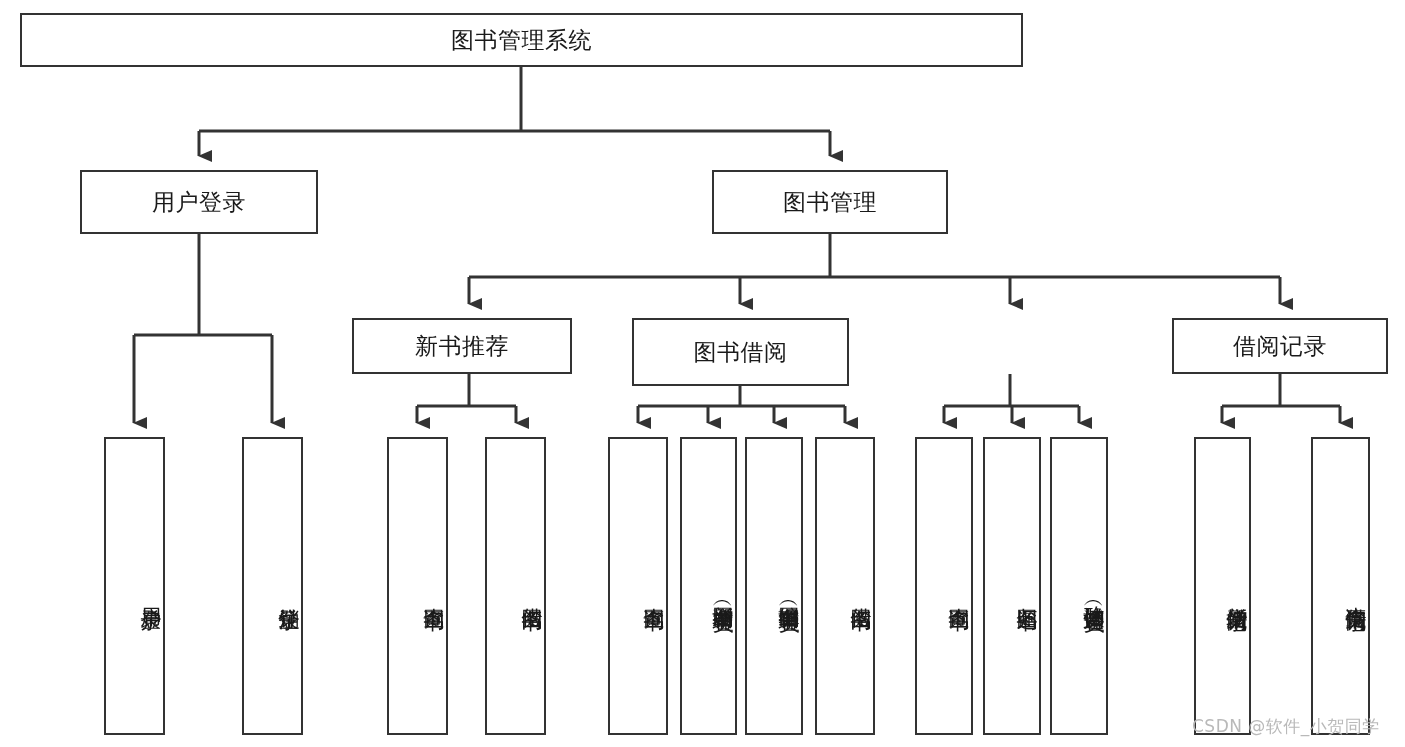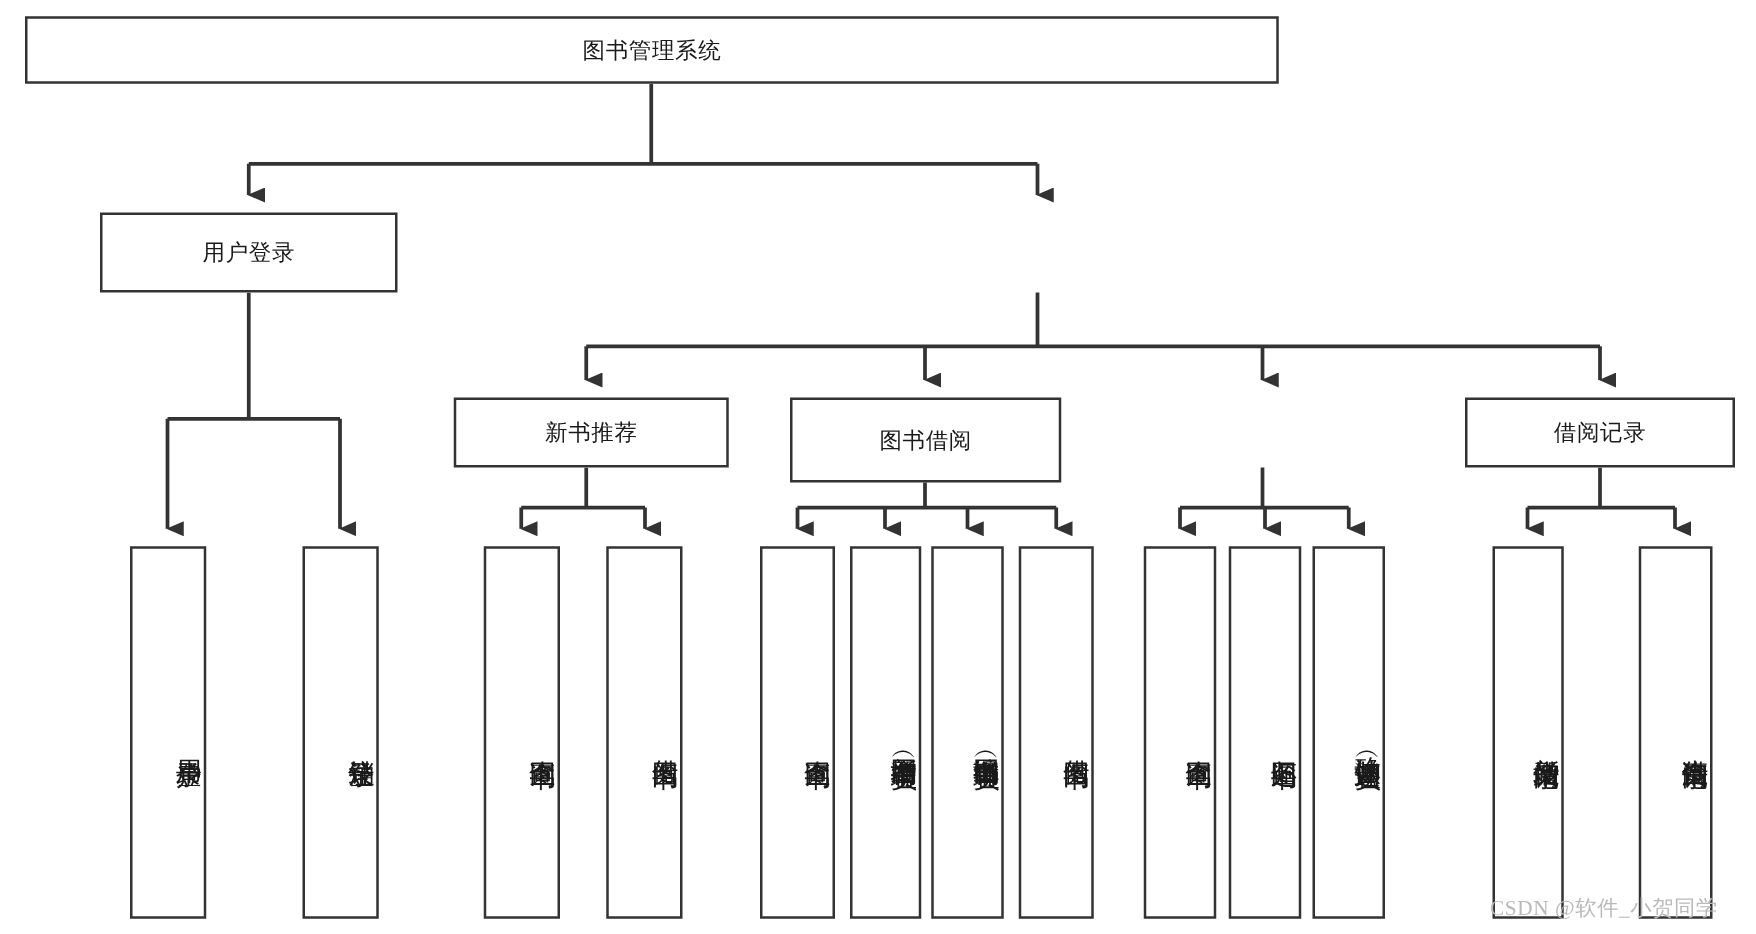--- a/index.html
+++ b/index.html
@@ -29,21 +29,21 @@
     position: absolute;
     box-sizing: border-box;
     background: #ffffff;
     border: 2px solid #333333;
     display: flex;
     align-items: center;
     justify-content: center;
     color: #1a1a1a;
   }
   .node.horiz {
-    font-size: 18px;
+    font-size: 23px;
     letter-spacing: 0.5px;
   }
   .node.vert {
     writing-mode: vertical-rl;
     text-orientation: upright;
     font-size: 21px;
     line-height: 1.22;
     letter-spacing: 1px;
     padding-top: 14px;
     align-items: flex-start;
@@ -53,21 +53,20 @@
     writing-mode: vertical-rl;
     text-orientation: upright;
     white-space: nowrap;
   }
   .watermark {
     position: absolute;
     font-size: 17px;
     color: #b9b9b9;
     white-space: nowrap;
     letter-spacing: 0.5px;
-    font-family: Liberation Serif, serif;
   }
 </style>
 </head>
 <body>
 
 <div id="canvas">
 
   <svg class="edges" viewBox="0 0 1405 747" xmlns="http://www.w3.org/2000/svg">
     <defs>
       <marker id="arrow" viewBox="0 0 12 14" refX="6" refY="13" markerWidth="12" markerHeight="14" orient="auto-start-reverse" markerUnits="userSpaceOnUse">
@@ -114,22 +113,23 @@
       <path d="M1280,374 L1280,406"></path>
       <path d="M1222,406 L1340,406"></path>
       <path d="M1222,406 L1222,423" marker-end="url(#arrow)"></path>
       <path d="M1340,406 L1340,423" marker-end="url(#arrow)"></path>
     </g>
   </svg>
 
   <div class="node horiz" style="left: 20px; top: 13px; width: 1003px; height: 54px;">图书管理系统</div>
 
   <div class="node horiz" style="left: 80px; top: 170px; width: 238px; height: 64px;">用户登录</div>
+  <div class="node horiz" style="left: 712px; top: 170px; width: 236px; height: 64px;">图书管理</div>
 
-  <div class="node horiz" style="left: 363px; top: 318px; width: 220px; height: 56px;">新书推荐</div>
+  <div class="node horiz" style="left: 352px; top: 318px; width: 220px; height: 56px;">新书推荐</div>
   <div class="node horiz" style="left: 632px; top: 318px; width: 217px; height: 68px;">图书借阅</div>
   <div class="node horiz" style="left: 1172px; top: 318px; width: 216px; height: 56px;">借阅记录</div>
 
   <div class="node vert" style="left: 104px; top: 437px; width: 61px; height: 298px;">
     <span class="vtext">用户登录</span>
   </div>
   <div class="node vert" style="left: 242px; top: 437px; width: 61px; height: 298px;">
     <span class="vtext">注销登录</span>
   </div>
   <div class="node vert" style="left: 387px; top: 437px; width: 61px; height: 298px;">

